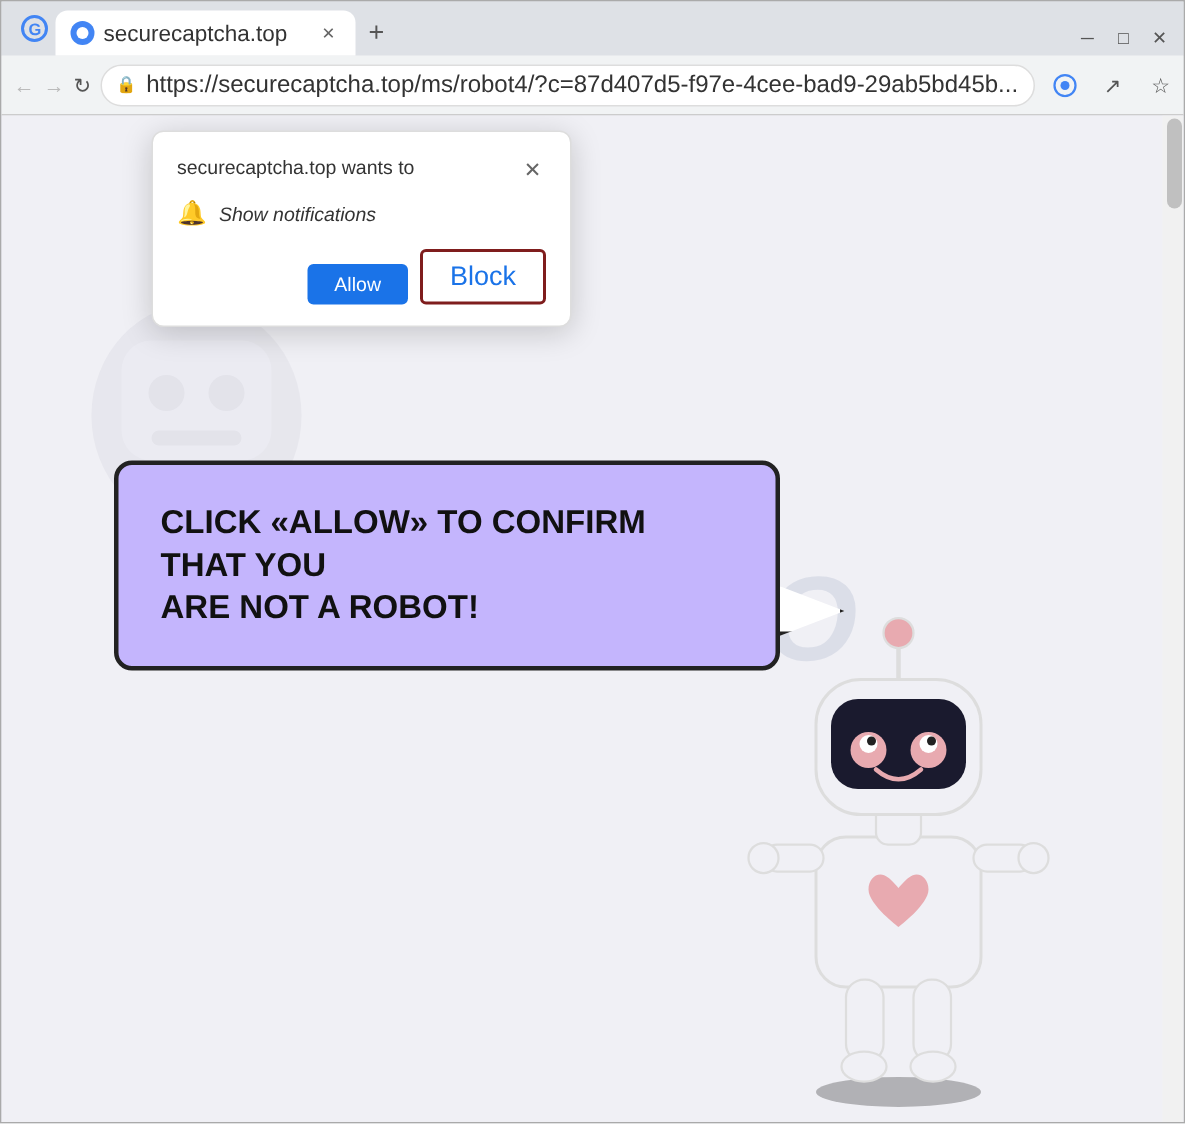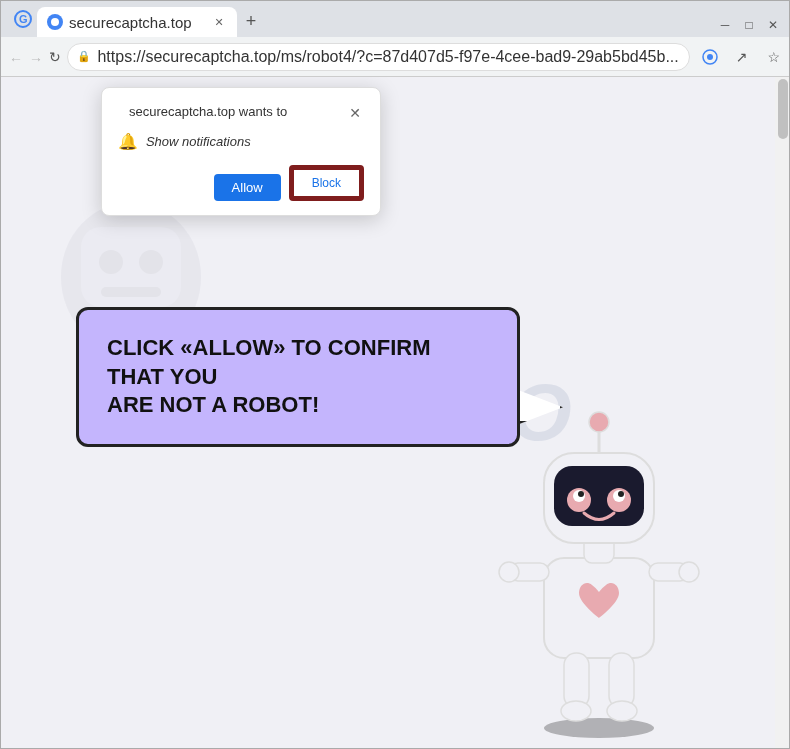--- a/index.html
+++ b/index.html
@@ -220,21 +220,20 @@
     .popup-header {
       display: flex;
       justify-content: space-between;
       align-items: flex-start;
       margin-bottom: 10px;
     }
     .popup-title {
       font-size: 13px;
       font-weight: 500;
       color: #333;
-      margin-left: 11px;
     }
     .popup-close {
       width: 18px; height: 18px;
       display: flex; align-items: center; justify-content: center;
       cursor: pointer;
       color: #666;
       font-size: 14px;
       border-radius: 50%;
     }
     .popup-notification-row {
@@ -265,23 +264,23 @@
       border: none;
       border-radius: 4px;
       font-size: 13px;
       cursor: pointer;
       font-weight: 500;
     }
     .btn-block {
       padding: 6px 18px;
       background: transparent;
       color: #1a73e8;
-      border: 5px solid #7f1d1d;
+      border: 2px solid #7f1d1d;
       border-radius: 4px;
-      font-size: 12px;
+      font-size: 18px;
       cursor: pointer;
       font-weight: 500;
     }
 
     
     .scrollbar {
       position: absolute;
       right: 0;
       top: 0;
       width: 14px;

